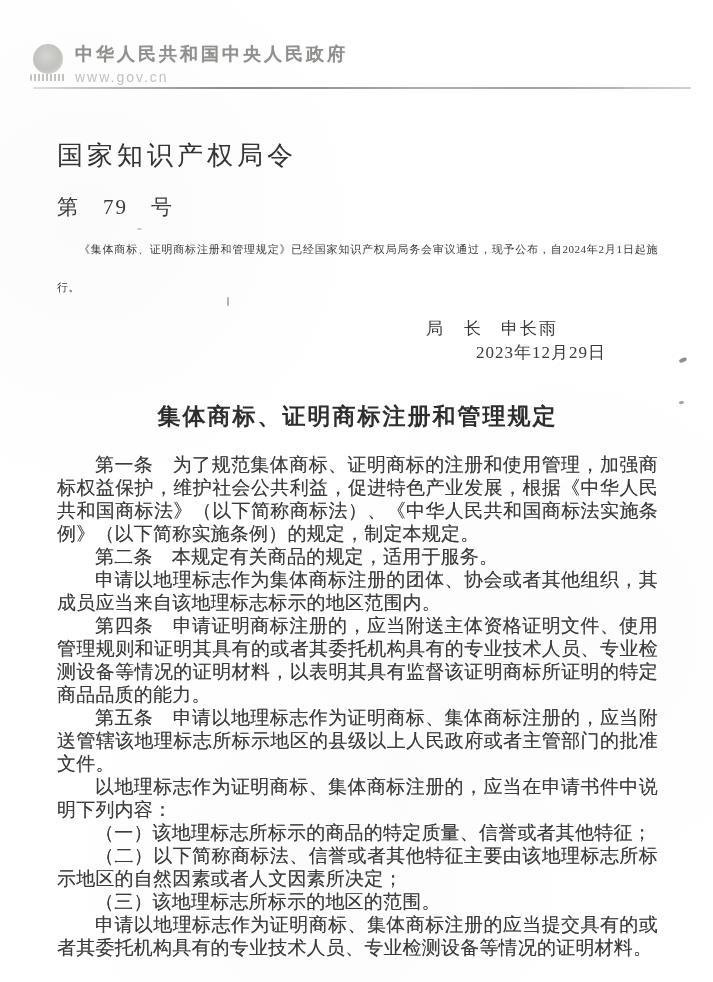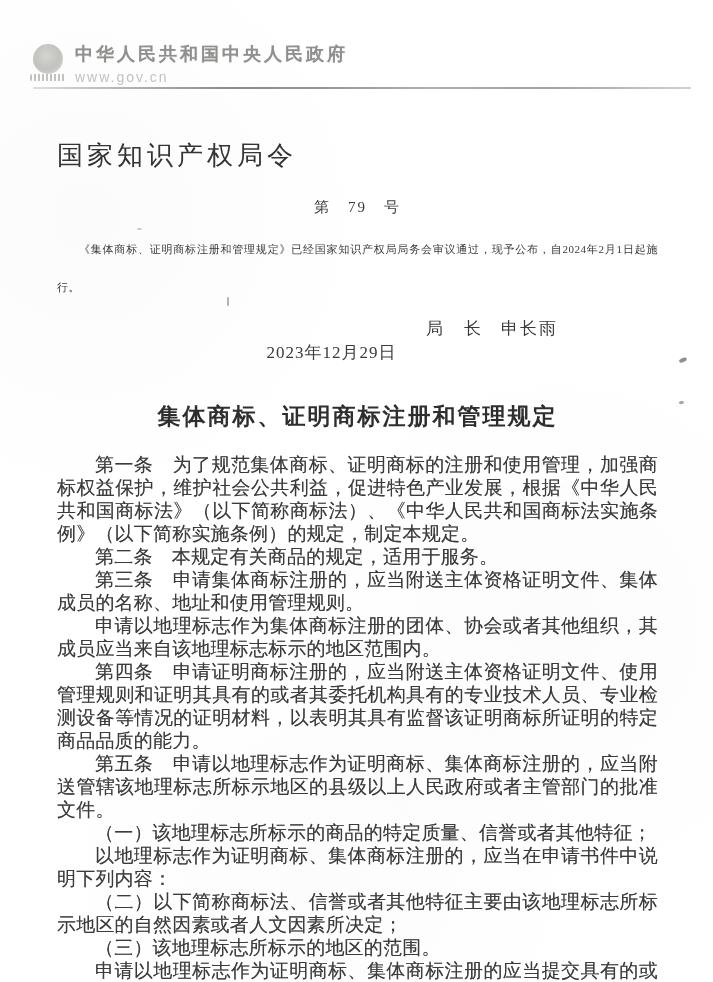--- a/index.html
+++ b/index.html
@@ -58,33 +58,33 @@
     opacity:.8;
   }
   
   .doc{position:absolute; top:140px; left:57px; width:601px;}
   .decree-title{
     margin:0; text-align:left;
     font-size:26px; font-weight:normal; letter-spacing:4px;
     line-height:32px; color:#343434;
   }
   .decree-number{
-    margin-top:24px; text-align:center;
-    font-size:15px; letter-spacing:2px; line-height:22px;
+    margin-top:24px; text-align:left;
+    font-size:21px; letter-spacing:2px; line-height:22px;
   }
   .decree-body{
     margin-top:12px; font-size:11px; line-height:38px;
     text-indent:2em; text-align:justify; letter-spacing:.5px;
   }
   .sig-row{
     display:flex; justify-content:flex-end; gap:18px;
     padding-right:100px; font-size:17px; line-height:24px; letter-spacing:2px;
   }
   .date-row{
-    text-align:center; padding-right:52px;
+    text-align:right; padding-right:52px;
     font-size:17px; line-height:24px; letter-spacing:1px;
   }
   
   .reg-title{
     margin:36px 0 0 0; text-align:center;
     font-size:23px; font-weight:bold; letter-spacing:2px; line-height:30px;
     color:#2e2e2e;
     font-family:"Liberation Sans","DejaVu Sans",sans-serif;
   }
   .reg-body{margin-top:22px;}
@@ -127,26 +127,25 @@
       <span>局　长</span>
       <span>申长雨</span>
     </div>
     <div class="date-row">2023年12月29日</div>
 
     <h2 class="reg-title">集体商标、证明商标注册和管理规定</h2>
 
     <div class="reg-body">
       <p>第一条　为了规范集体商标、证明商标的注册和使用管理，加强商标权益保护，维护社会公共利益，促进特色产业发展，根据《中华人民共和国商标法》（以下简称商标法）、《中华人民共和国商标法实施条例》（以下简称实施条例）的规定，制定本规定。</p>
       <p>第二条　本规定有关商品的规定，适用于服务。</p>
-      <p>第三条　申请集体商标注册的，应当附送主体资格证明文件、集体成员的名称、地址和使用管理规则。</p>
       <p>申请以地理标志作为集体商标注册的团体、协会或者其他组织，其成员应当来自该地理标志标示的地区范围内。</p>
       <p>第四条　申请证明商标注册的，应当附送主体资格证明文件、使用管理规则和证明其具有的或者其委托机构具有的专业技术人员、专业检测设备等情况的证明材料，以表明其具有监督该证明商标所证明的特定商品品质的能力。</p>
       <p>第五条　申请以地理标志作为证明商标、集体商标注册的，应当附送管辖该地理标志所标示地区的县级以上人民政府或者主管部门的批准文件。</p>
+      <p>以地理标志作为证明商标、集体商标注册的，应当在申请书件中说明下列内容：</p>
       <p>（一）该地理标志所标示的商品的特定质量、信誉或者其他特征；</p>
-      <p>以地理标志作为证明商标、集体商标注册的，应当在申请书件中说明下列内容：</p>
       <p>（二）以下简称商标法、信誉或者其他特征主要由该地理标志所标示地区的自然因素或者人文因素所决定；</p>
       <p>（三）该地理标志所标示的地区的范围。</p>
       <p>申请以地理标志作为证明商标、集体商标注册的应当提交具有的或者其委托机构具有的专业技术人员、专业检测设备等情况的证明材料。</p>
     </div>
   </div>
 
   <div class="speck speck-1"></div>
   <div class="speck speck-2"></div>
   <div class="speck speck-3"></div>
   <div class="speck speck-4"></div>

